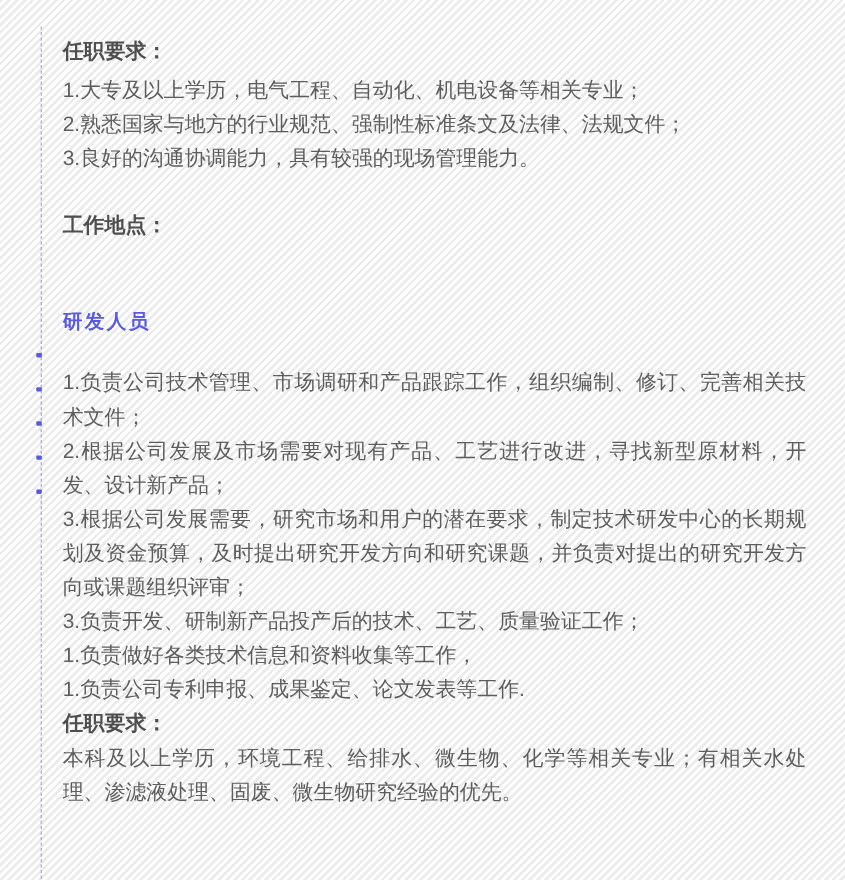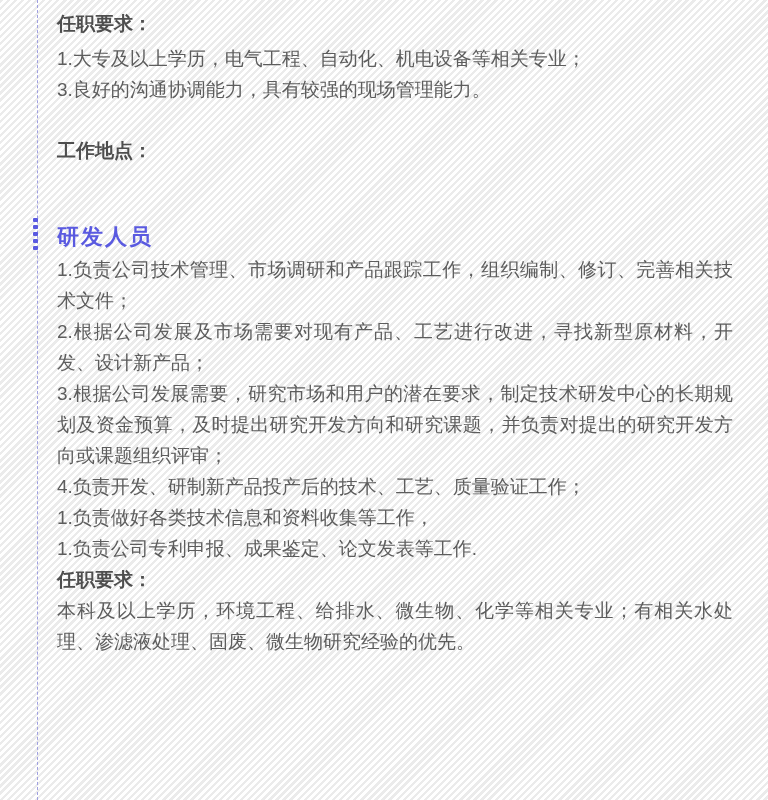--- a/index.html
+++ b/index.html
@@ -1,15 +1,15 @@
 <!DOCTYPE html>
 <html><head>
 <meta charset="utf-8">
 <style>
-  * { box-sizing: border-box; }
+  * { box-sizing: border-box; margin-top: 24px; }
   html, body {
     margin: 0;
     padding: 0;
     width: 768px;
     height: 800px;
     overflow: hidden;
     font-family: "Liberation Sans", sans-serif;
   }
   body {
     background: repeating-linear-gradient(
@@ -47,21 +47,21 @@
   .body-text {
     text-align: justify;
   }
   .sec-items { margin-top: 4px; }
   .location-sec { margin-top: 30px; }
   .job-title-row {
     position: relative;
     margin-top: 54px;
   }
   .job-title {
-    font-size: 22px;
+    font-size: 18px;
     line-height: 34px;
     font-weight: bold;
     color: #5a5ae0;
     letter-spacing: 2px;
   }
   .title-dots {
     position: absolute;
     left: -24px;
     top: -2px;
     width: 5px;
@@ -81,20 +81,21 @@
 </head>
 <body>
 
 <div class="dashed-line"></div>
 
 <div class="content">
 
   <p class="heading">任职要求：</p>
   <div class="sec-items">
     <p class="body-text">1.大专及以上学历，电气工程、自动化、机电设备等相关专业；</p>
+    <p class="body-text">2.熟悉国家与地方的行业规范、强制性标准条文及法律、法规文件；</p>
     <p class="body-text">3.良好的沟通协调能力，具有较强的现场管理能力。</p>
   </div>
 
   <div class="location-sec">
     <p class="heading">工作地点：</p>
   </div>
 
   <div class="job-title-row">
     <div class="title-dots">
       <span></span>
@@ -103,21 +104,21 @@
         <span></span>
         <span></span>
     </div>
     <p class="job-title">研发人员</p>
   </div>
 
   <div>
     <p class="body-text">1.负责公司技术管理、市场调研和产品跟踪工作，组织编制、修订、完善相关技术文件；</p>
     <p class="body-text">2.根据公司发展及市场需要对现有产品、工艺进行改进，寻找新型原材料，开发、设计新产品；</p>
     <p class="body-text">3.根据公司发展需要，研究市场和用户的潜在要求，制定技术研发中心的长期规划及资金预算，及时提出研究开发方向和研究课题，并负责对提出的研究开发方向或课题组织评审；</p>
-    <p class="body-text">4.负责开发、研制新产品投产后的技术、工艺、质量验证工作；</p>
+    <p class="body-text">3.负责开发、研制新产品投产后的技术、工艺、质量验证工作；</p>
     <p class="body-text">1.负责做好各类技术信息和资料收集等工作，</p>
     <p class="body-text">1.负责公司专利申报、成果鉴定、论文发表等工作.</p>
   </div>
 
   <p class="heading req2-heading">任职要求：</p>
   <p class="body-text">本科及以上学历，环境工程、给排水、微生物、化学等相关专业；有相关水处理、渗滤液处理、固废、微生物研究经验的优先。</p>
 
 </div>
 
 </body></html>

